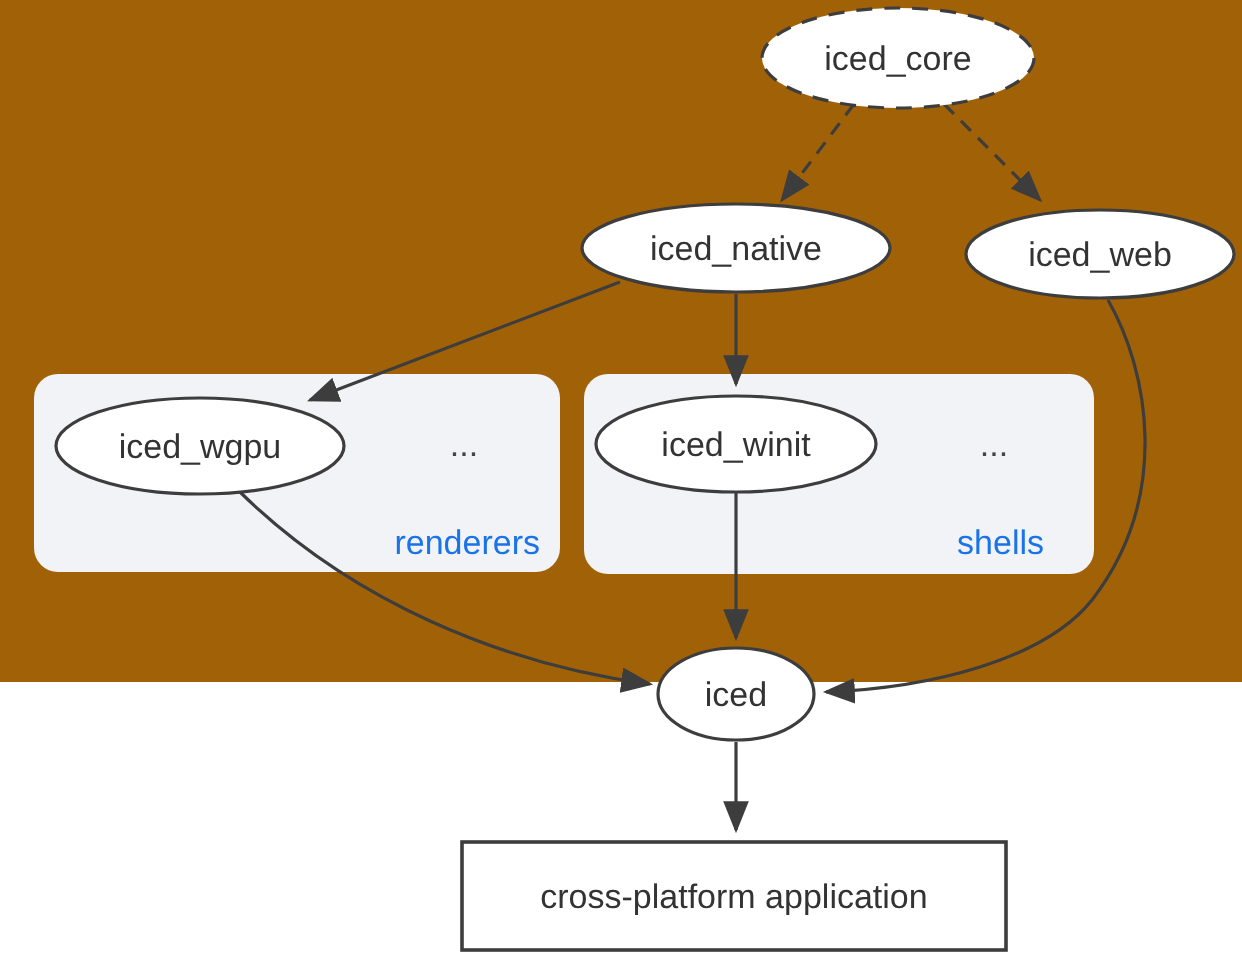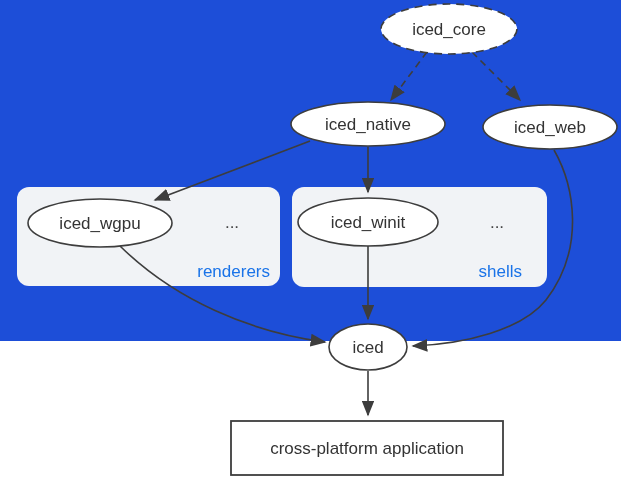--- a/index.html
+++ b/index.html
@@ -8,21 +8,21 @@
     background: #ffffff;
     width: 621px;
     height: 483px;
     overflow: hidden;
     font-family: "Liberation Sans", sans-serif;
   }
   .stage {
     position: relative;
     width: 621px;
     height: 341px;
-    background: #1d4ed8;
+    background: #a16207;
   }
   svg { display: block; }
   .node-ellipse {
     fill: #ffffff;
     stroke: #3d3d3d;
     stroke-width: 1.6;
   }
   .node-ellipse.dashed {
     stroke-dasharray: 8 6;
   }

